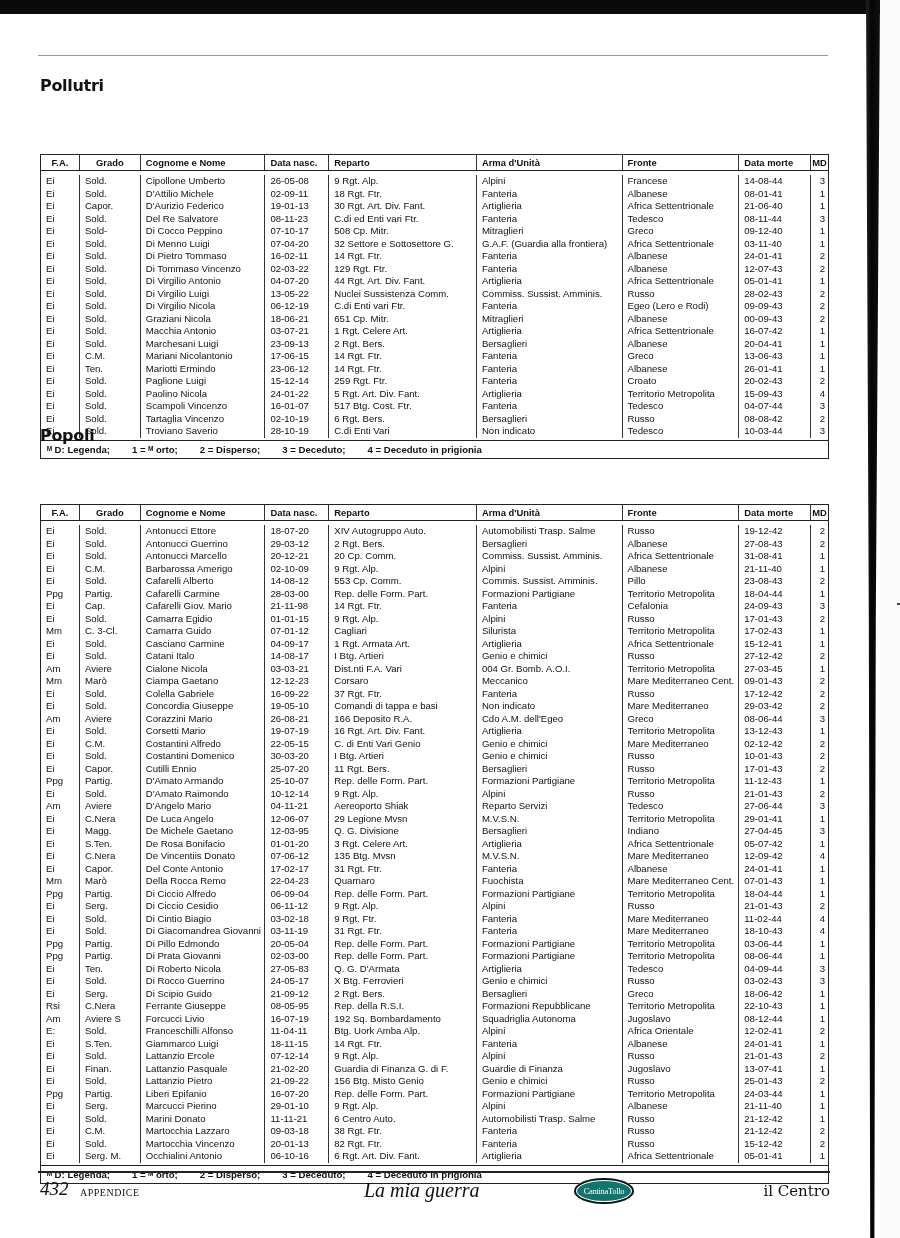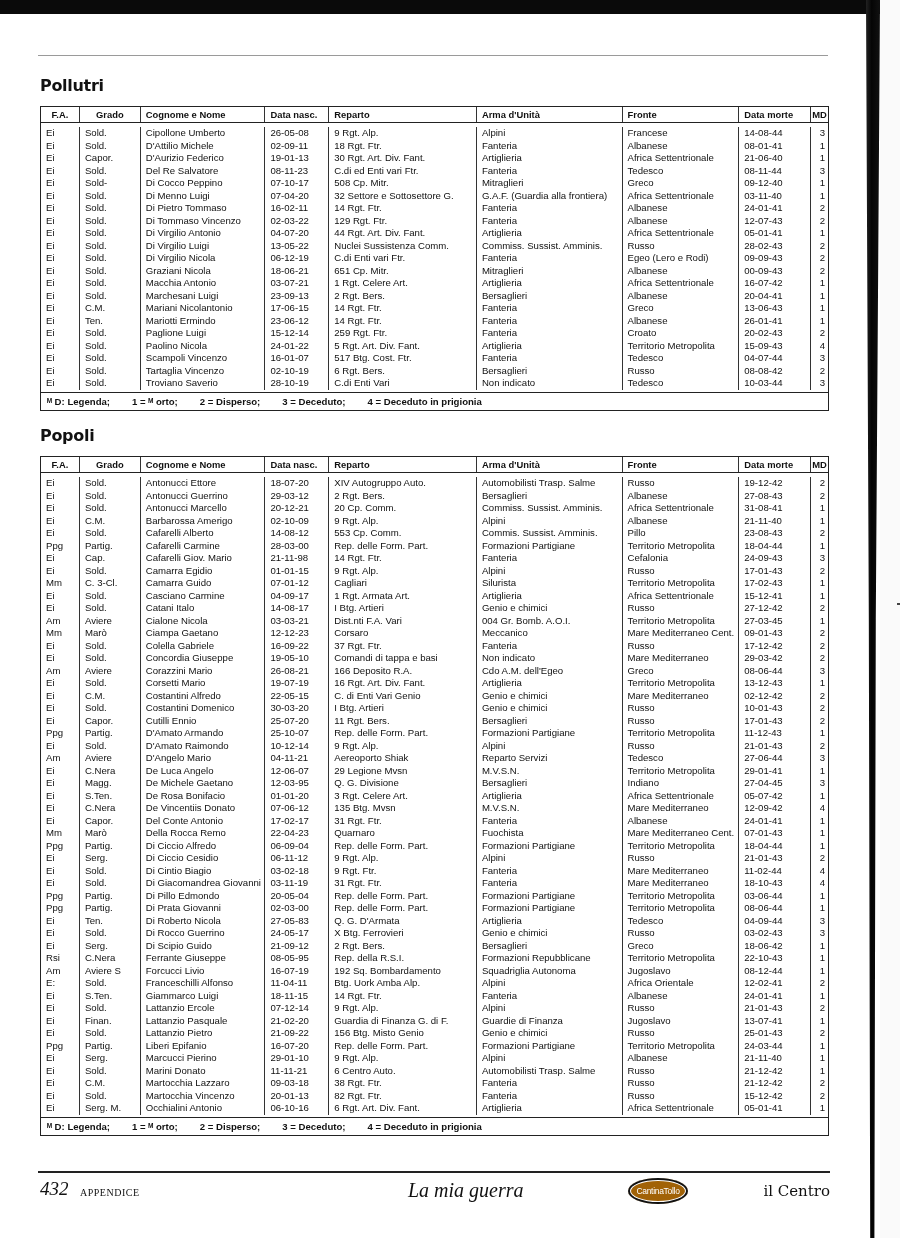--- a/index.html
+++ b/index.html
@@ -21,21 +21,21 @@
   .section-title {
     position: absolute; left: 40px; font-family: "DejaVu Sans", sans-serif;
     font-weight: bold; font-size: 16px; letter-spacing: -0.3px; color: #111;
   }
   #title-pollutri { top: 76px; }
   #title-popoli { top: 426px; }
 
   .tbl {
     position: absolute; left: 40px; width: 789px;
     border: 1.5px solid #222; box-sizing: border-box;
-    font-size: 9.6px; line-height: 12.5px;
+    font-size: 9.6px; line-height: 12.5px; margin-top: 48px;
   }
   #tbl-pollutri { top: 106px; }
   #tbl-popoli { top: 456px; }
 
   .hdr, .row { display: flex; }
   .hdr { height: 15px; border-bottom: 1.5px solid #222; font-weight: bold; font-size: 9.4px; line-height: 15px; }
   .body { padding-top: 4px; padding-bottom: 2px; }
   .c { box-sizing: border-box; white-space: nowrap; overflow: hidden; border-right: 1px solid #333; padding-left: 5px; }
   .c:last-child { border-right: none; }
   .c-fa { width: 39px; }
@@ -56,25 +56,25 @@
   .legend {
     border-top: 1.5px solid #222; height: 17px; line-height: 17px;
     font-weight: bold; font-size: 9.6px; padding-left: 6px; white-space: pre;
   }
   .legend span { margin-right: 22px; }
 
   .bottom-rule { position: absolute; left: 38px; top: 1171px; width: 792px; height: 1.5px; background: #222; }
   .footer { position: absolute; top: 1178px; left: 40px; width: 790px; height: 30px; }
   .pg-num { position: absolute; left: 0; top: 0; font-family: "Liberation Serif", serif; font-style: italic; font-size: 19px; }
   .pg-sec { position: absolute; left: 40px; top: 9px; font-family: "Liberation Serif", serif; font-size: 10px; letter-spacing: 0.5px; }
-  .book-title { position: absolute; left: 324px; top: 1px; font-family: "Liberation Serif", serif; font-style: italic; font-size: 20px; margin-left: 44px; }
+  .book-title { position: absolute; left: 324px; top: 1px; font-family: "Liberation Serif", serif; font-style: italic; font-size: 20px; }
   .sponsor-logo {
-    position: absolute; left: 588px; top: 0px; width: 60px; height: 26px; border-radius: 50%;
-    background: #a16207; color: #fff; display: flex; align-items: center; justify-content: center;
-    font-family: Liberation Sans, sans-serif; font-size: 8.5px; letter-spacing: -0.3px;
+    position: absolute; left: 534px; top: 0px; width: 60px; height: 26px; border-radius: 50%;
+    background: #0f766e; color: #fff; display: flex; align-items: center; justify-content: center;
+    font-family: Liberation Serif, serif; font-size: 8.5px; letter-spacing: -0.3px;
     box-shadow: inset 0 0 0 2px #111, inset 0 0 0 3px #fff;
   }
   .newspaper { position: absolute; right: 0; top: 4px; font-family: "DejaVu Serif", serif; font-weight: normal; font-size: 15px; }
 </style>
 </head>
 <body>
 
 <div class="top-band"></div>
 <div class="spine"></div>
 <div class="right-bg"></div>

